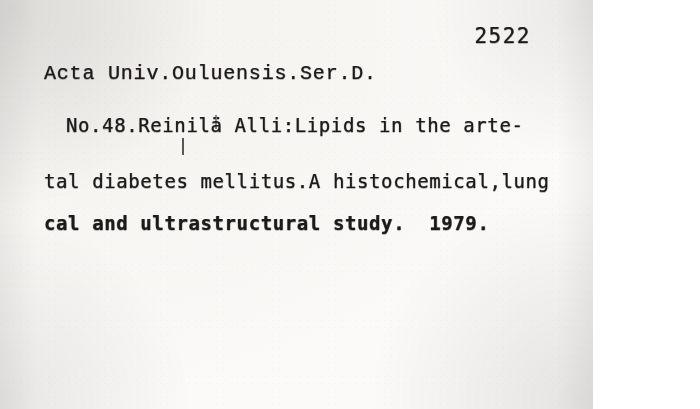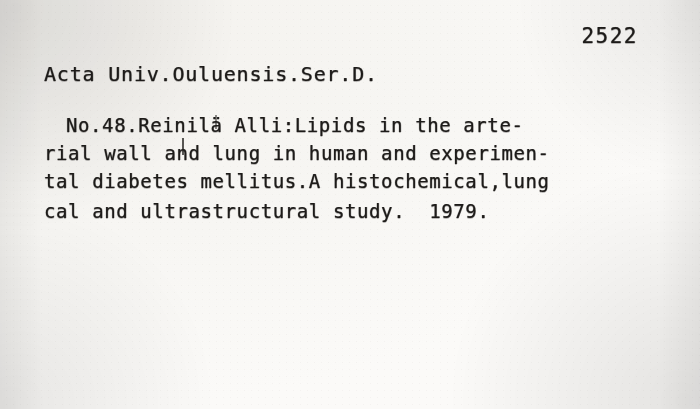--- a/index.html
+++ b/index.html
@@ -8,21 +8,21 @@
     background: #ffffff;
   }
   body {
     width: 700px;
     height: 409px;
     overflow: hidden;
     font-family: "DejaVu Sans Mono", monospace;
   }
   .card {
     position: relative;
-    width: 700px;
+    width: 593px;
     height: 409px;
     background:
       radial-gradient(ellipse at 18% 8%, #f4f2ee 0%, #f7f6f3 38%, #fbfaf8 70%),
       linear-gradient(180deg, #fbfaf8 0%, #f7f5f2 55%, #f2f0ec 100%);
     box-sizing: border-box;
   }
   
   .card::before {
     content: "";
     position: absolute;
@@ -67,31 +67,32 @@
     top: 24px;
     font-size: 21px;
     letter-spacing: 1.5px;
   }
 
   #series-line {
     left: 44px;
     top: 62px;
     font-size: 20px;
     letter-spacing: 0.8px;
+    font-family: Liberation Mono, monospace;
   }
 
   .body-line {
     left: 44px;
     font-size: 19px;
     letter-spacing: 0.6px;
   }
   #body-line-1 { top: 114px; left: 66px; }
   #body-line-2 { top: 142px; }
   #body-line-3 { top: 170px; }
-  #body-line-4 { top: 200px; }
+  #body-line-4 { top: 212px; font-weight: bold; }
 
   
   .overstrike {
     position: relative;
     display: inline-block;
   }
   .overstrike::after {
     content: "";
     position: absolute;
     left: 50%;
@@ -118,21 +119,20 @@
 <body>
 
 <div class="card">
 
   <div class="typed" id="call-number">2522</div>
 
   <div class="typed" id="series-line">Acta Univ.Ouluensis.Ser.D.</div>
 
   <div class="typed body-line" id="body-line-1"><span>No.48.Reinil</span><span class="overstrike">ä</span><span> Alli:Lipids in the arte-</span></div>
 
-  <div class="typed body-line" id="body-line-2">rial wall and lung in human and experimen-</div>
 
   <div class="typed body-line" id="body-line-3">tal diabetes mellitus.A histochemical,lung</div>
 
   <div class="typed body-line" id="body-line-4">cal and ultrastructural study.  1979.</div>
 
   <div class="artifact" id="artifact-1"></div>
 
 </div>
 
 </body></html>

